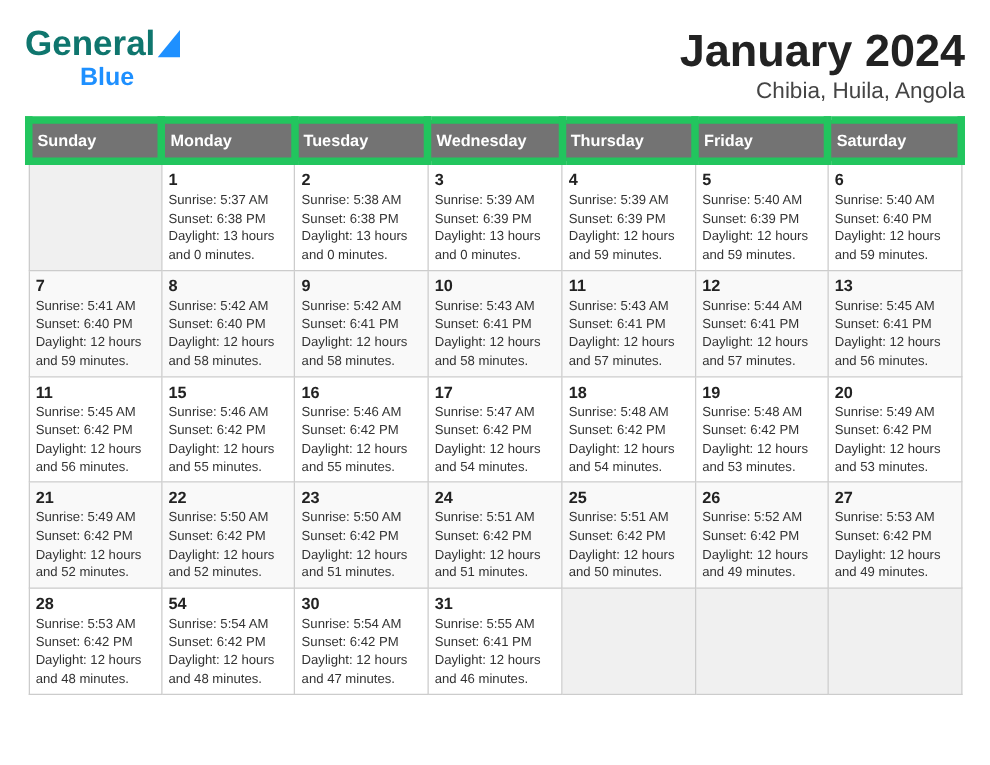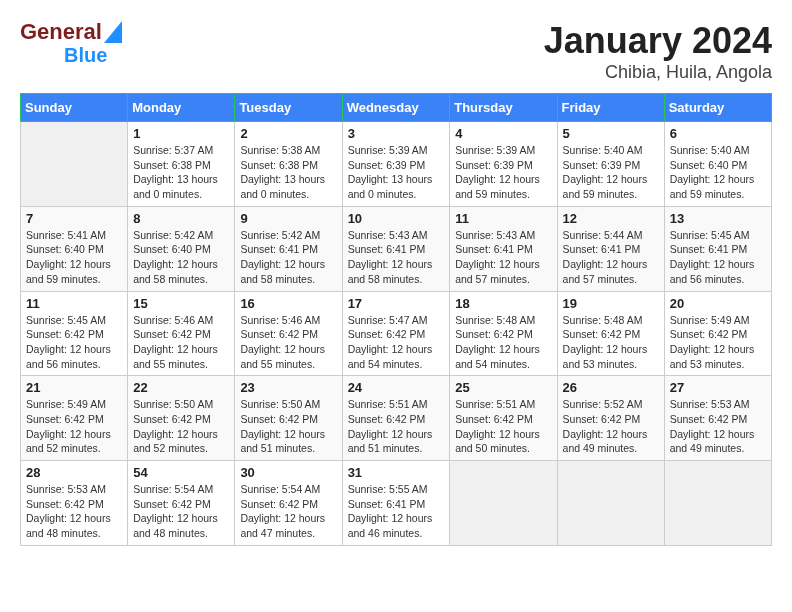--- a/index.html
+++ b/index.html
@@ -15,23 +15,23 @@
       justify-content: space-between;
       align-items: flex-start;
       margin-bottom: 10px;
     }
     .logo {
       display: flex;
       flex-direction: column;
       align-items: flex-start;
     }
     .logo-text {
-      font-size: 22px;
-      font-weight: bold;
-      color: #7f1d1d;
+      font-size: 28px;
+      font-weight: bold;
+      color: #0f766e;
       line-height: 1.1;
     }
     .title-block {
       text-align: right;
     }
     .title-block h1 {
       font-size: 36px;
       font-weight: bold;
       color: #222;
     }
@@ -39,27 +39,27 @@
       font-size: 18px;
       font-weight: normal;
       color: #444;
     }
     .calendar {
       width: 100%;
       border-collapse: collapse;
       font-size: 11px;
     }
     .calendar thead th {
-      background-color: #3b82f6;
+      background-color: #737373;
       color: #fff;
       padding: 6px 4px;
       text-align: left;
       font-size: 13px;
       font-weight: bold;
-      border: 1px solid #22c55e;
+      border: 6px solid #22c55e;
     }
     .calendar tbody td {
       border: 1px solid #ccc;
       vertical-align: top;
       padding: 4px 5px;
       min-height: 80px;
       width: 108px;
     }
     .calendar tbody tr {
       background: #fff;

